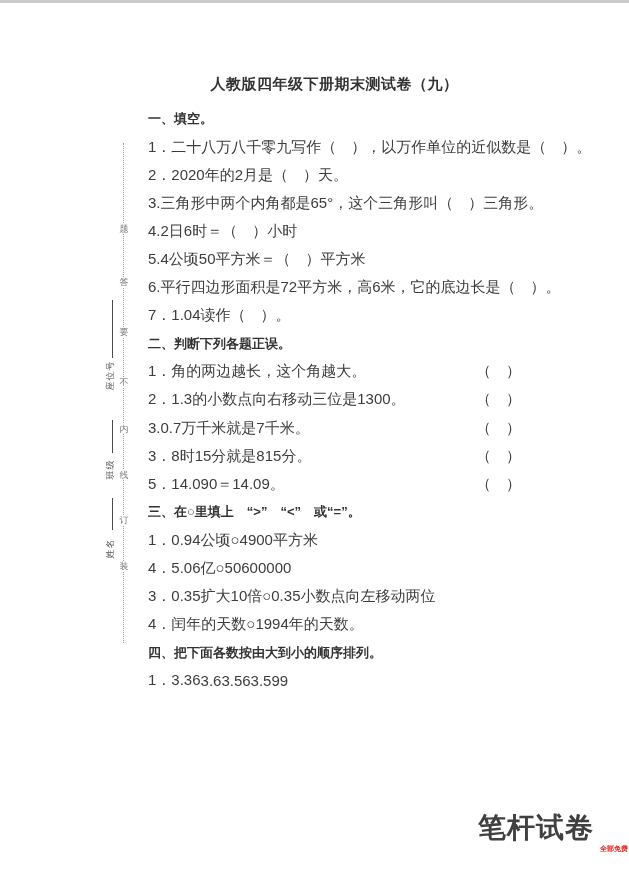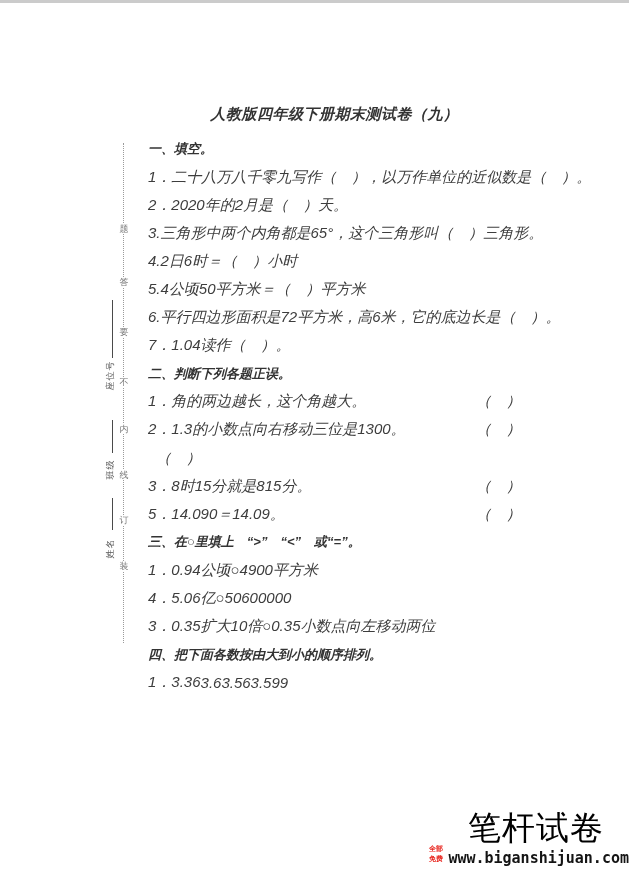--- a/index.html
+++ b/index.html
@@ -15,35 +15,35 @@
     position:absolute; left:118px; width:12px; font-size:9px; line-height:10px;
     color:#777; background:#fff; text-align:center;
   }
   .blank-line { position:absolute; left:112px; width:1px; background:#4a4a4a; }
   .vlabel {
     position:absolute; font-size:9px; color:#555; width:34px; text-align:center;
     transform:rotate(-90deg); white-space:nowrap; letter-spacing:1px;
   }
 
   
-  .content { position:absolute; left:148px; top:104px; width:373px;font-style:italic; }
+  .content { position:absolute; left:148px; top:74px; width:373px; }
   .title {
     font-size:15px; font-weight:bold; text-align:center; color:#333;
     margin:0 0 11px 0; line-height:20px; letter-spacing:0.5px;
   }
   .row { height:28.1px; display:flex; align-items:center; font-size:15px; white-space:nowrap; }
   .row.heading { font-weight:bold; font-size:13px; color:#333; }
   .row.judge { justify-content:space-between;align-items:center; }
   .row.judge .mark { margin-left:8px; }
   .order-row .val { }
 
   
   .watermark { position:absolute; left:429px; top:810px; width:200px; }
   .wm-brand {
-    font-size:33px; font-weight:normal; color:#000000; text-align:center;
+    font-size:28px; font-weight:bold; color:#404040; text-align:center;
     padding-left:14px; letter-spacing:1px; line-height:36px;
   }
   .wm-line2 { display:flex; align-items:flex-end; justify-content:flex-end; margin-top:-2px; }
   .wm-tag { color:#e8241d; font-size:7px; font-weight:bold; margin:0 1px 4px 0; letter-spacing:0; }
   .wm-url {
     font-family:"DejaVu Sans Mono", monospace; font-size:15px; font-weight:bold;
     color:#141414; line-height:20px;
   }
 </style>
 </head>
@@ -88,45 +88,46 @@
     <div class="row heading">二、判断下列各题正误。</div>
     <div class="row judge">
       <span>1．角的两边越长，这个角越大。</span>
       <span class="mark">（　）</span>
     </div>
     <div class="row judge">
       <span>2．1.3的小数点向右移动三位是1300。</span>
       <span class="mark">（　）</span>
     </div>
     <div class="row judge">
+      <span>3.0.7万千米就是7千米。</span>
       <span class="mark">（　）</span>
     </div>
     <div class="row judge">
       <span>3．8时15分就是815分。</span>
       <span class="mark">（　）</span>
     </div>
     <div class="row judge">
       <span>5．14.090＝14.09。</span>
       <span class="mark">（　）</span>
     </div>
 
     <div class="row heading">三、在○里填上　“&gt;”　“&lt;”　或“=”。</div>
     <div class="row">1．0.94公顷○4900平方米</div>
     <div class="row">4．5.06亿○50600000</div>
     <div class="row">3．0.35扩大10倍○0.35小数点向左移动两位</div>
+    <div class="row">4．闰年的天数○1994年的天数。</div>
 
     <div class="row heading">四、把下面各数按由大到小的顺序排列。</div>
     <div class="row order-row">
       <span>1．3.36</span>
       <span class="val">3.6</span>
       <span class="val">3.56</span>
       <span class="val">3.599</span>
     </div>
   </div>
 
   <div class="watermark">
     <div class="wm-brand">笔杆试卷</div>
     <div class="wm-line2">
       <span class="wm-tag">全部免费</span>
-      <span class="wm-url">www.biganshijuan.com</span>
     </div>
   </div>
 </div>
 
 </body></html>

